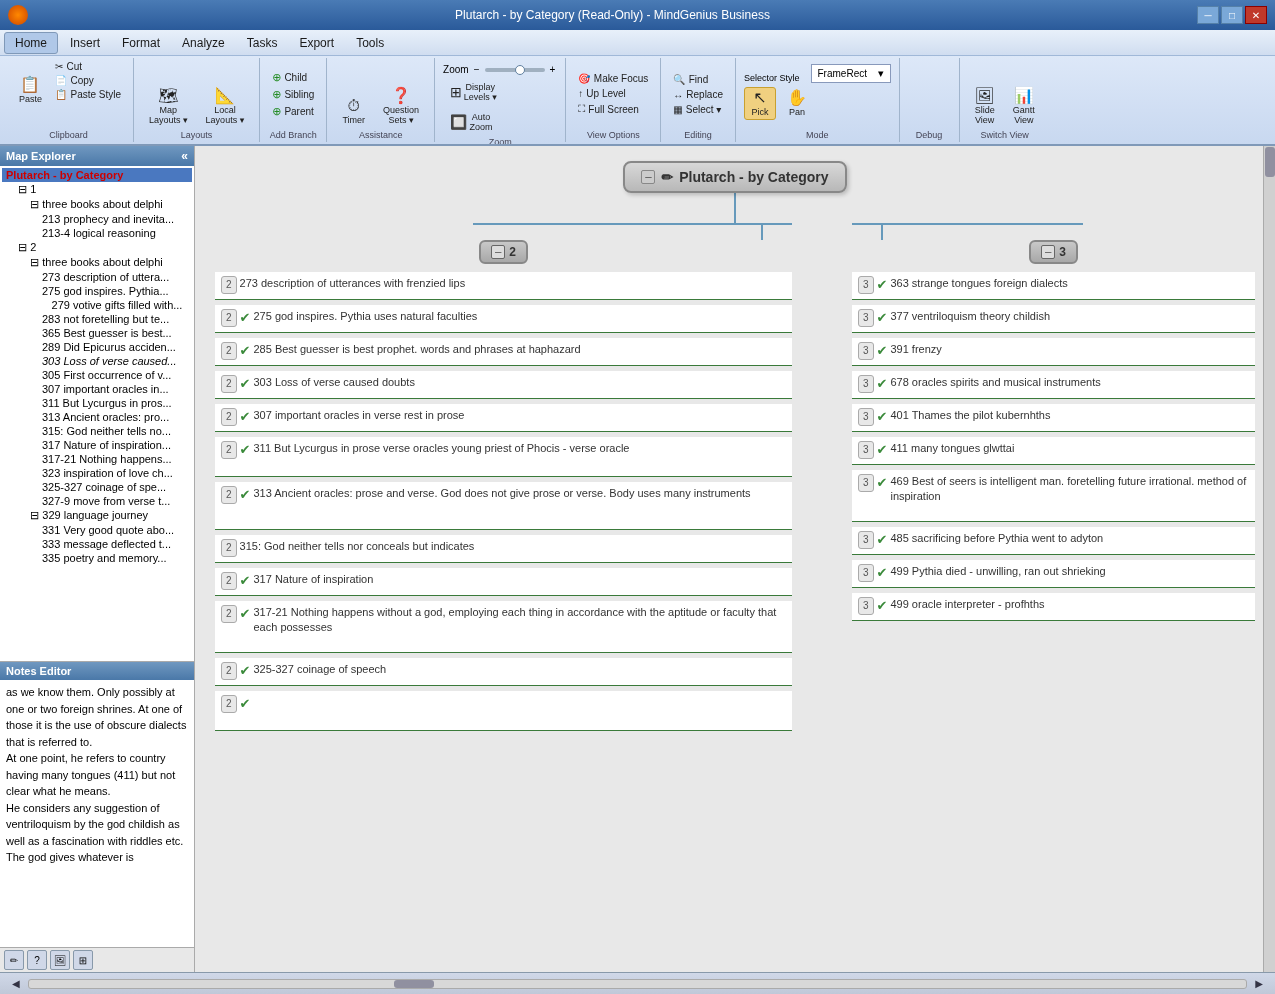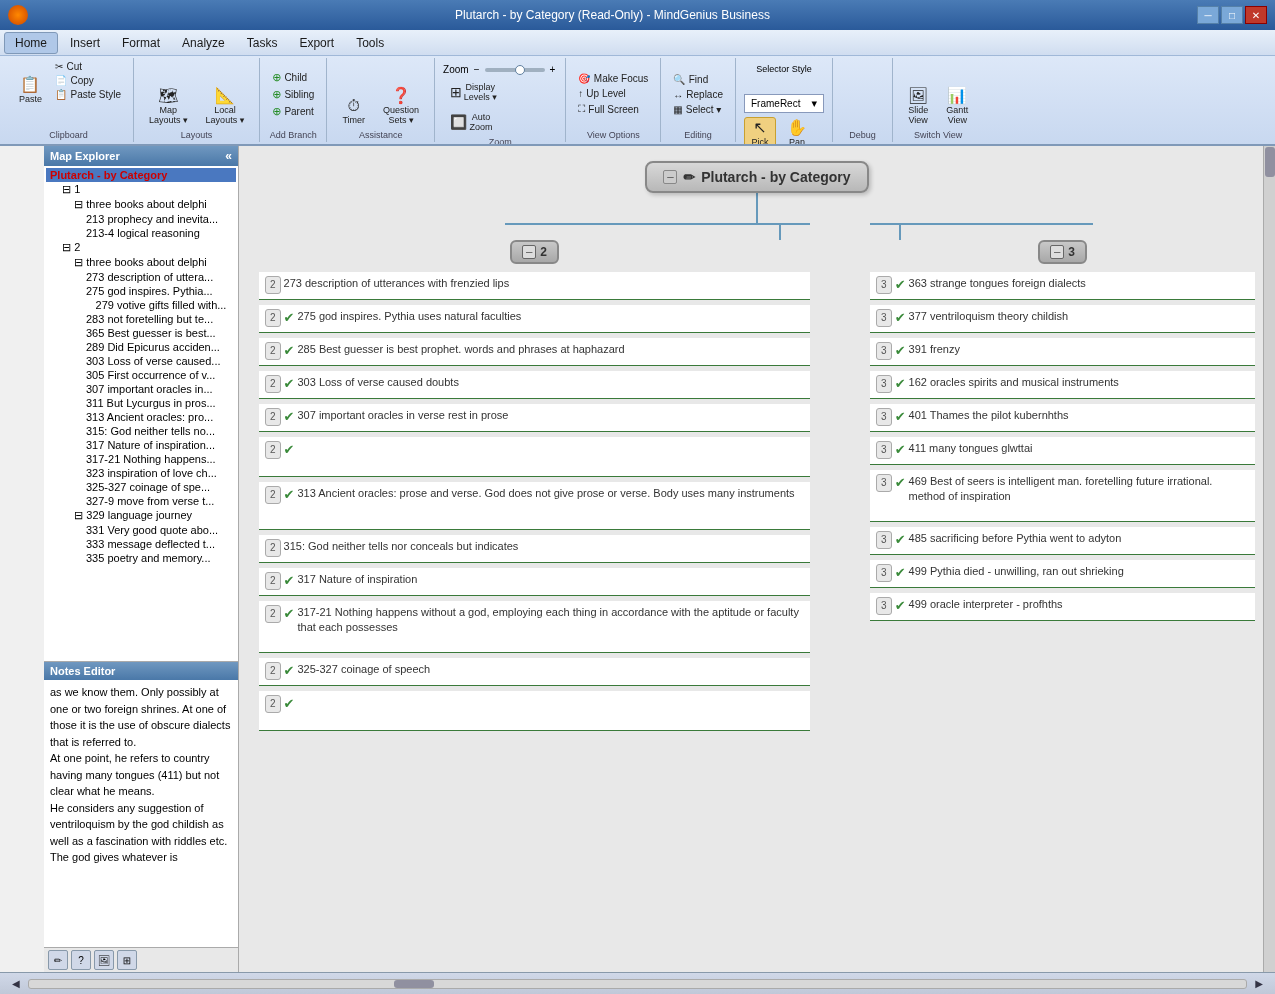--- a/index.html
+++ b/index.html
@@ -96,21 +96,20 @@
       cursor: pointer;
       border-radius: 2px;
       font-size: 10px;
       color: #222;
     }
 
     
     #main-layout {
       display: flex;
       height: calc(994px - 30px - 26px - 90px);
-      margin-left: 44px;
     }
 
     
     #left-panel {
       width: 195px;
       display: flex;
       flex-direction: column;
       background: #f5f5f5;
       border-right: 1px solid #aaa;
     }
@@ -356,21 +355,21 @@
     <div class="ribbon-group-content" style="flex-direction:column;align-items:flex-start;justify-content:center;gap:2px;flex:1;">
       <div class="ribbon-small-btn"><span>🔍</span> Find</div>
       <div class="ribbon-small-btn"><span>↔</span> Replace</div>
       <div class="ribbon-small-btn"><span>▦</span> Select ▾</div>
     </div>
     <div class="ribbon-group-label">Editing</div>
   </div>
 
   <div class="ribbon-group">
     <div class="ribbon-group-content" style="flex-direction:column;align-items:flex-start;gap:4px;flex:1;padding-top:4px;">
-      <div style="display:flex;align-items:center;gap:20px;flex-direction:column;">
+      <div style="display:flex;align-items:flex-end;gap:11px;">
         <span style="font-size:9px;">Selector Style</span>
         <div class="selector-style-box">
           <span style="font-size:10px;">FrameRect</span>
           <span>▾</span>
         </div>
       </div>
       <div style="display:flex;gap:4px;">
         <div class="ribbon-btn active">
           <span class="icon">↖</span>
           <span class="label">Pick</span>
@@ -421,21 +420,21 @@
           <div class="tree-item" style="padding-left: 40px;">  213 prophecy and inevita...</div>
           <div class="tree-item" style="padding-left: 40px;">  213-4 logical reasoning</div>
           <div class="tree-item" style="padding-left: 16px;">⊟ 2</div>
           <div class="tree-item" style="padding-left: 28px;">⊟ three books about delphi</div>
           <div class="tree-item" style="padding-left: 40px;">  273 description of uttera...</div>
           <div class="tree-item" style="padding-left: 40px;">  275 god inspires. Pythia...</div>
           <div class="tree-item" style="padding-left: 40px; text-align: center;">  279 votive gifts filled with...</div>
           <div class="tree-item" style="padding-left: 40px;">  283 not foretelling but te...</div>
           <div class="tree-item" style="padding-left: 40px;">  365 Best guesser is best...</div>
           <div class="tree-item" style="padding-left: 40px;">  289 Did Epicurus acciden...</div>
-          <div class="tree-item" style="padding-left: 40px;">  303 Loss of verse caused...</div>
+          <div class="tree-item" style="padding-left: 40px; font-style: italic;">  303 Loss of verse caused...</div>
           <div class="tree-item" style="padding-left: 40px;">  305 First occurrence of v...</div>
           <div class="tree-item" style="padding-left: 40px;">  307 important oracles in...</div>
           <div class="tree-item" style="padding-left: 40px;">  311 But Lycurgus in pros...</div>
           <div class="tree-item" style="padding-left: 40px;">  313 Ancient oracles: pro...</div>
           <div class="tree-item" style="padding-left: 40px;">  315: God neither tells no...</div>
           <div class="tree-item" style="padding-left: 40px;">  317 Nature of inspiration...</div>
           <div class="tree-item" style="padding-left: 40px;">  317-21 Nothing happens...</div>
           <div class="tree-item" style="padding-left: 40px;">  323 inspiration of love ch...</div>
           <div class="tree-item" style="padding-left: 40px;">  325-327 coinage of spe...</div>
           <div class="tree-item" style="padding-left: 40px;">  327-9 move from verse t...</div>
@@ -518,20 +517,21 @@
 
             <div style="background:white;border-bottom:1px solid #3a7a3a;padding:4px 6px;font-size:11px;color:#333;display:flex;align-items:flex-start;gap:3px;cursor:pointer;min-height:28px;line-height:1.4;">
               <span style="background:#e8e8e8;border:1px solid #aaa;border-radius:3px;padding:1px 4px;font-size:10px;color:#555;white-space:nowrap;flex-shrink:0;">2</span>
               <span style="color:#3a8a3a;font-size:13px;flex-shrink:0;">✔</span>
               <span>307 important oracles in verse rest in prose</span>
             </div>
 
             <div style="background:white;border-bottom:1px solid #3a7a3a;padding:4px 6px;font-size:11px;color:#333;display:flex;align-items:flex-start;gap:3px;cursor:pointer;min-height:40px;line-height:1.4;">
               <span style="background:#e8e8e8;border:1px solid #aaa;border-radius:3px;padding:1px 4px;font-size:10px;color:#555;white-space:nowrap;flex-shrink:0;">2</span>
               <span style="color:#3a8a3a;font-size:13px;flex-shrink:0;">✔</span>
+              <span>311 But Lycurgus in prose verse oracles young priest of Phocis - verse oracle</span>
             </div>
 
             <div style="background:white;border-bottom:1px solid #3a7a3a;padding:4px 6px;font-size:11px;color:#333;display:flex;align-items:flex-start;gap:3px;cursor:pointer;min-height:48px;line-height:1.4;">
               <span style="background:#e8e8e8;border:1px solid #aaa;border-radius:3px;padding:1px 4px;font-size:10px;color:#555;white-space:nowrap;flex-shrink:0;">2</span>
               <span style="color:#3a8a3a;font-size:13px;flex-shrink:0;">✔</span>
               <span>313 Ancient oracles: prose and verse. God does not give prose or verse. Body uses many instruments</span>
             </div>
 
             <div style="background:white;border-bottom:1px solid #3a7a3a;padding:4px 6px;font-size:11px;color:#333;display:flex;align-items:flex-start;gap:3px;cursor:pointer;min-height:28px;line-height:1.4;">
               <span style="background:#e8e8e8;border:1px solid #aaa;border-radius:3px;padding:1px 4px;font-size:10px;color:#555;white-space:nowrap;flex-shrink:0;">2</span>
@@ -588,21 +588,21 @@
 
             <div style="background:white;border-bottom:1px solid #3a7a3a;padding:4px 6px;font-size:11px;color:#333;display:flex;align-items:flex-start;gap:3px;cursor:pointer;min-height:28px;line-height:1.4;">
               <span style="background:#e8e8e8;border:1px solid #aaa;border-radius:3px;padding:1px 4px;font-size:10px;color:#555;white-space:nowrap;flex-shrink:0;">3</span>
               <span style="color:#3a8a3a;font-size:13px;flex-shrink:0;">✔</span>
               <span>391 frenzy</span>
             </div>
 
             <div style="background:white;border-bottom:1px solid #3a7a3a;padding:4px 6px;font-size:11px;color:#333;display:flex;align-items:flex-start;gap:3px;cursor:pointer;min-height:28px;line-height:1.4;">
               <span style="background:#e8e8e8;border:1px solid #aaa;border-radius:3px;padding:1px 4px;font-size:10px;color:#555;white-space:nowrap;flex-shrink:0;">3</span>
               <span style="color:#3a8a3a;font-size:13px;flex-shrink:0;">✔</span>
-              <span>162 oracles spirits and musical instruments</span>
+              <span>678 oracles spirits and musical instruments</span>
             </div>
 
             <div style="background:white;border-bottom:1px solid #3a7a3a;padding:4px 6px;font-size:11px;color:#333;display:flex;align-items:flex-start;gap:3px;cursor:pointer;min-height:28px;line-height:1.4;">
               <span style="background:#e8e8e8;border:1px solid #aaa;border-radius:3px;padding:1px 4px;font-size:10px;color:#555;white-space:nowrap;flex-shrink:0;">3</span>
               <span style="color:#3a8a3a;font-size:13px;flex-shrink:0;">✔</span>
               <span>401 Thames the pilot kubernhths</span>
             </div>
 
             <div style="background:white;border-bottom:1px solid #3a7a3a;padding:4px 6px;font-size:11px;color:#333;display:flex;align-items:flex-start;gap:3px;cursor:pointer;min-height:28px;line-height:1.4;">
               <span style="background:#e8e8e8;border:1px solid #aaa;border-radius:3px;padding:1px 4px;font-size:10px;color:#555;white-space:nowrap;flex-shrink:0;">3</span>

